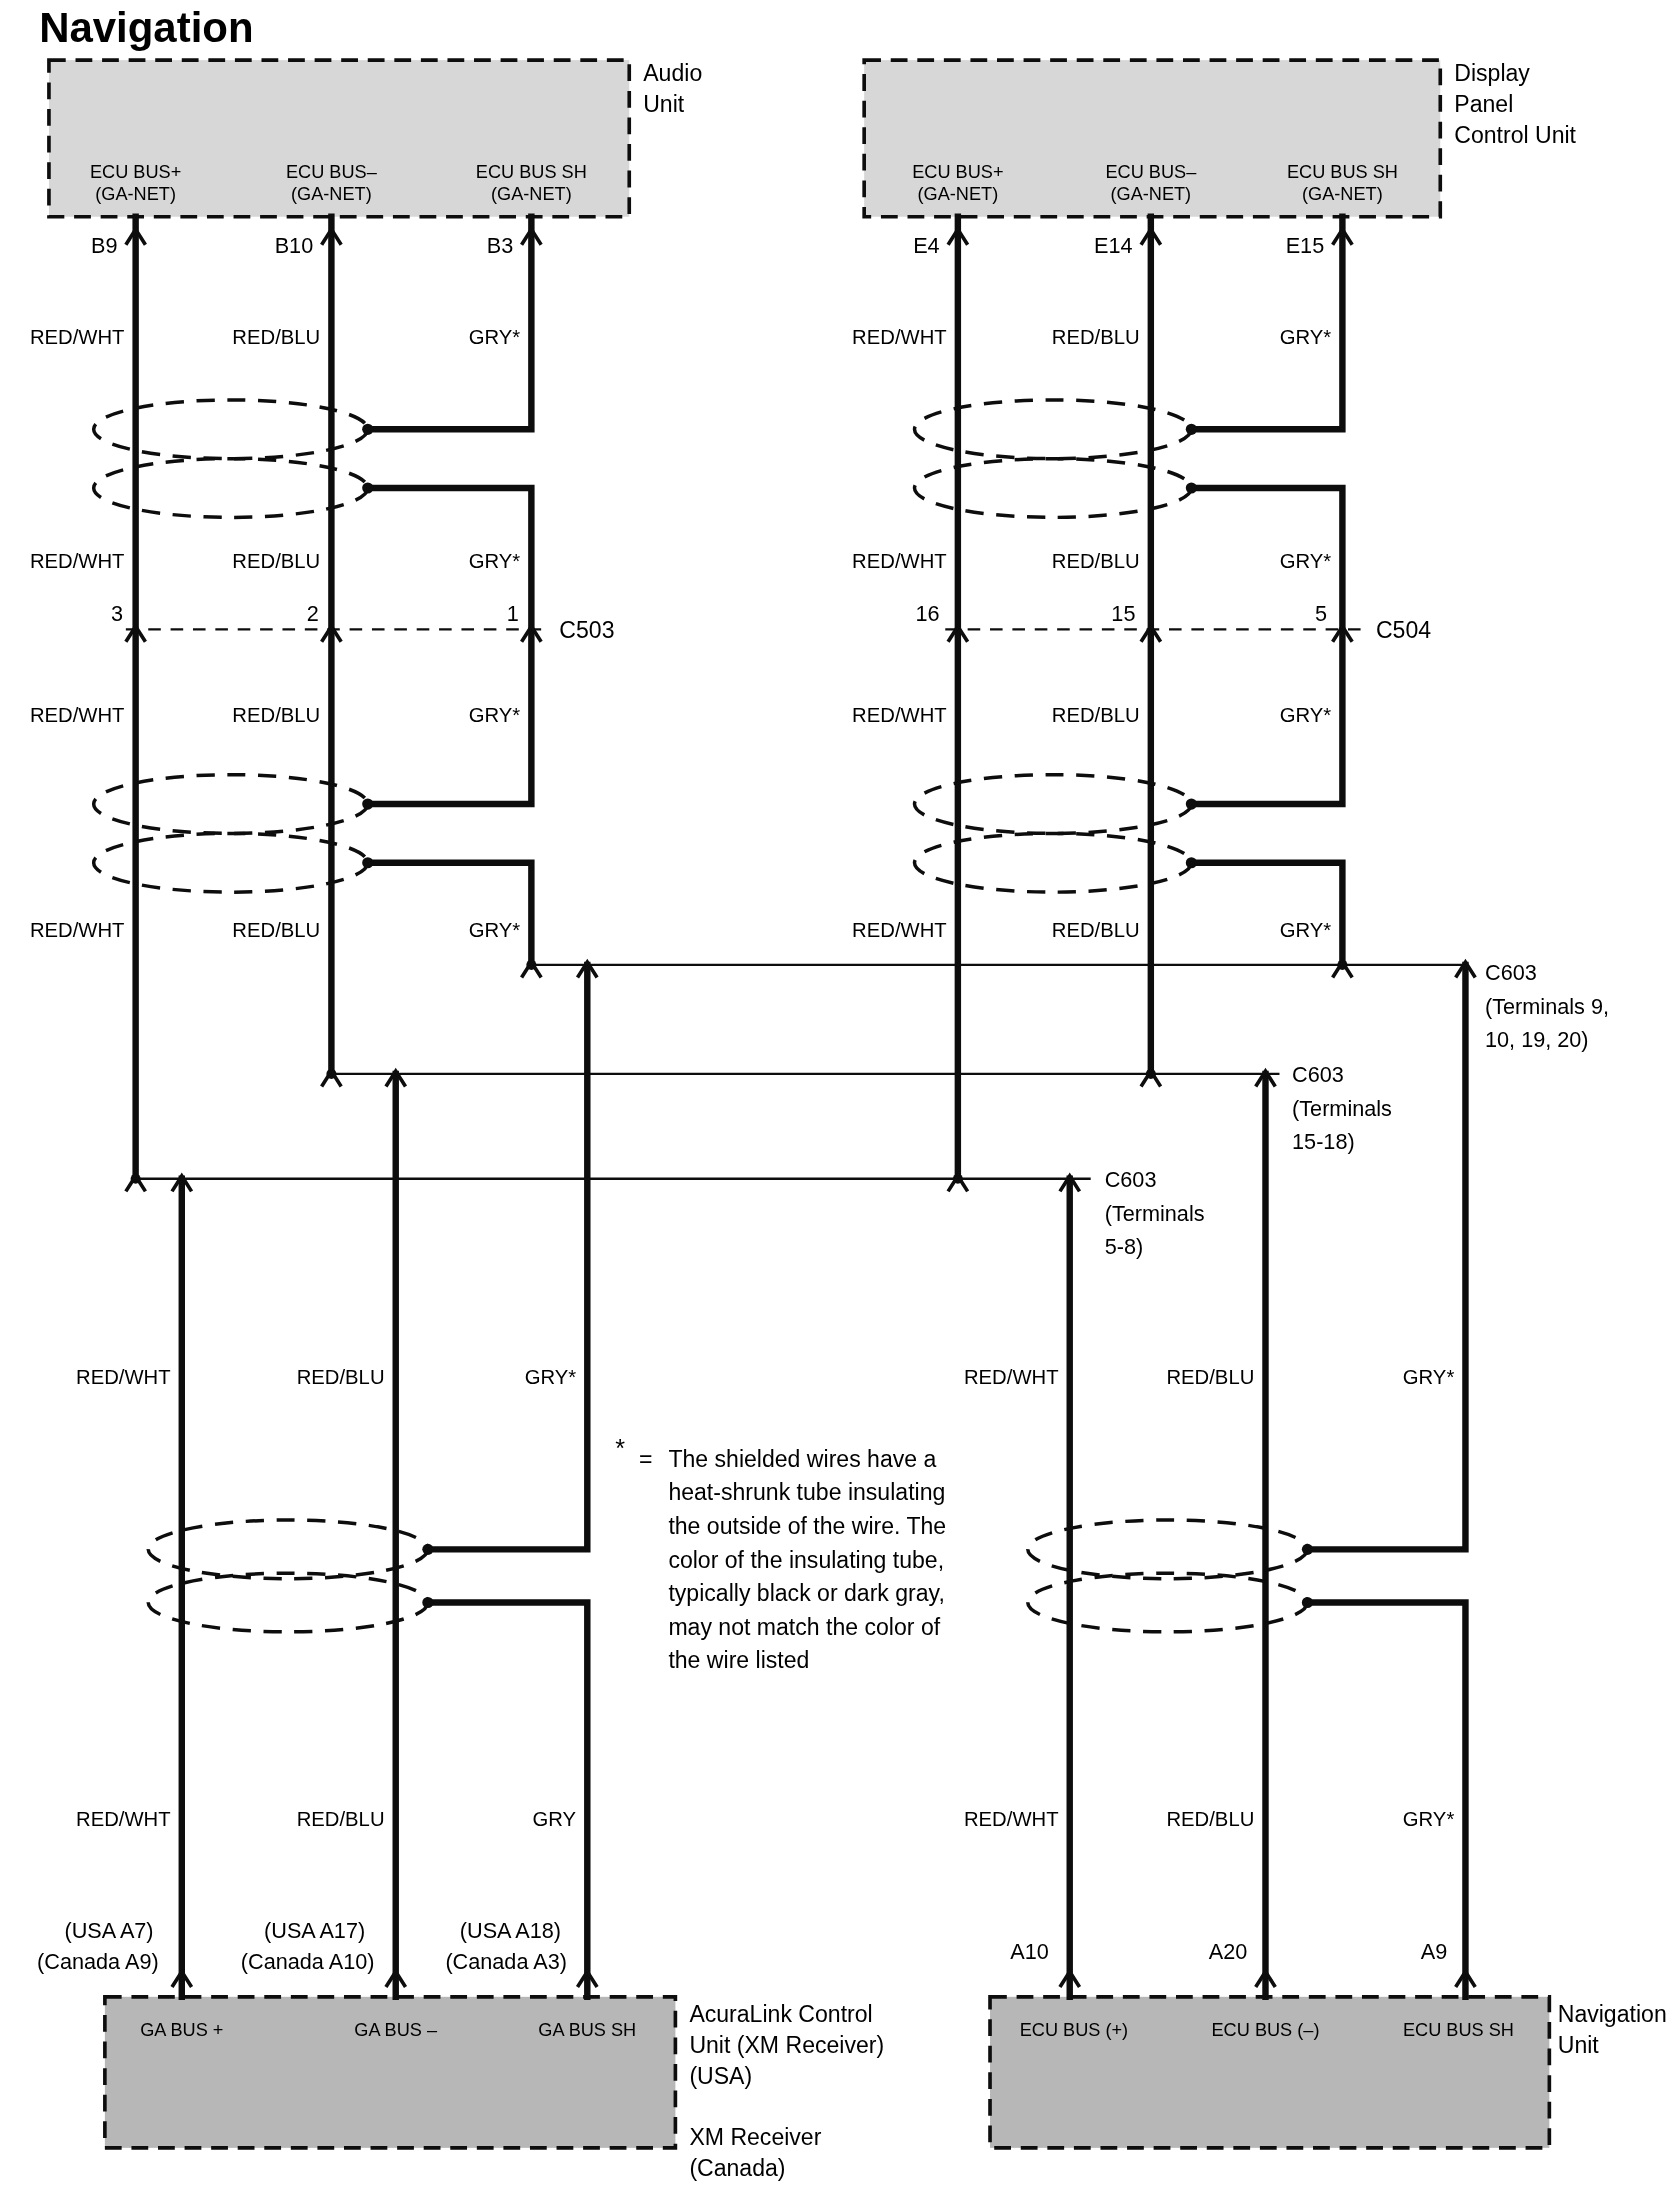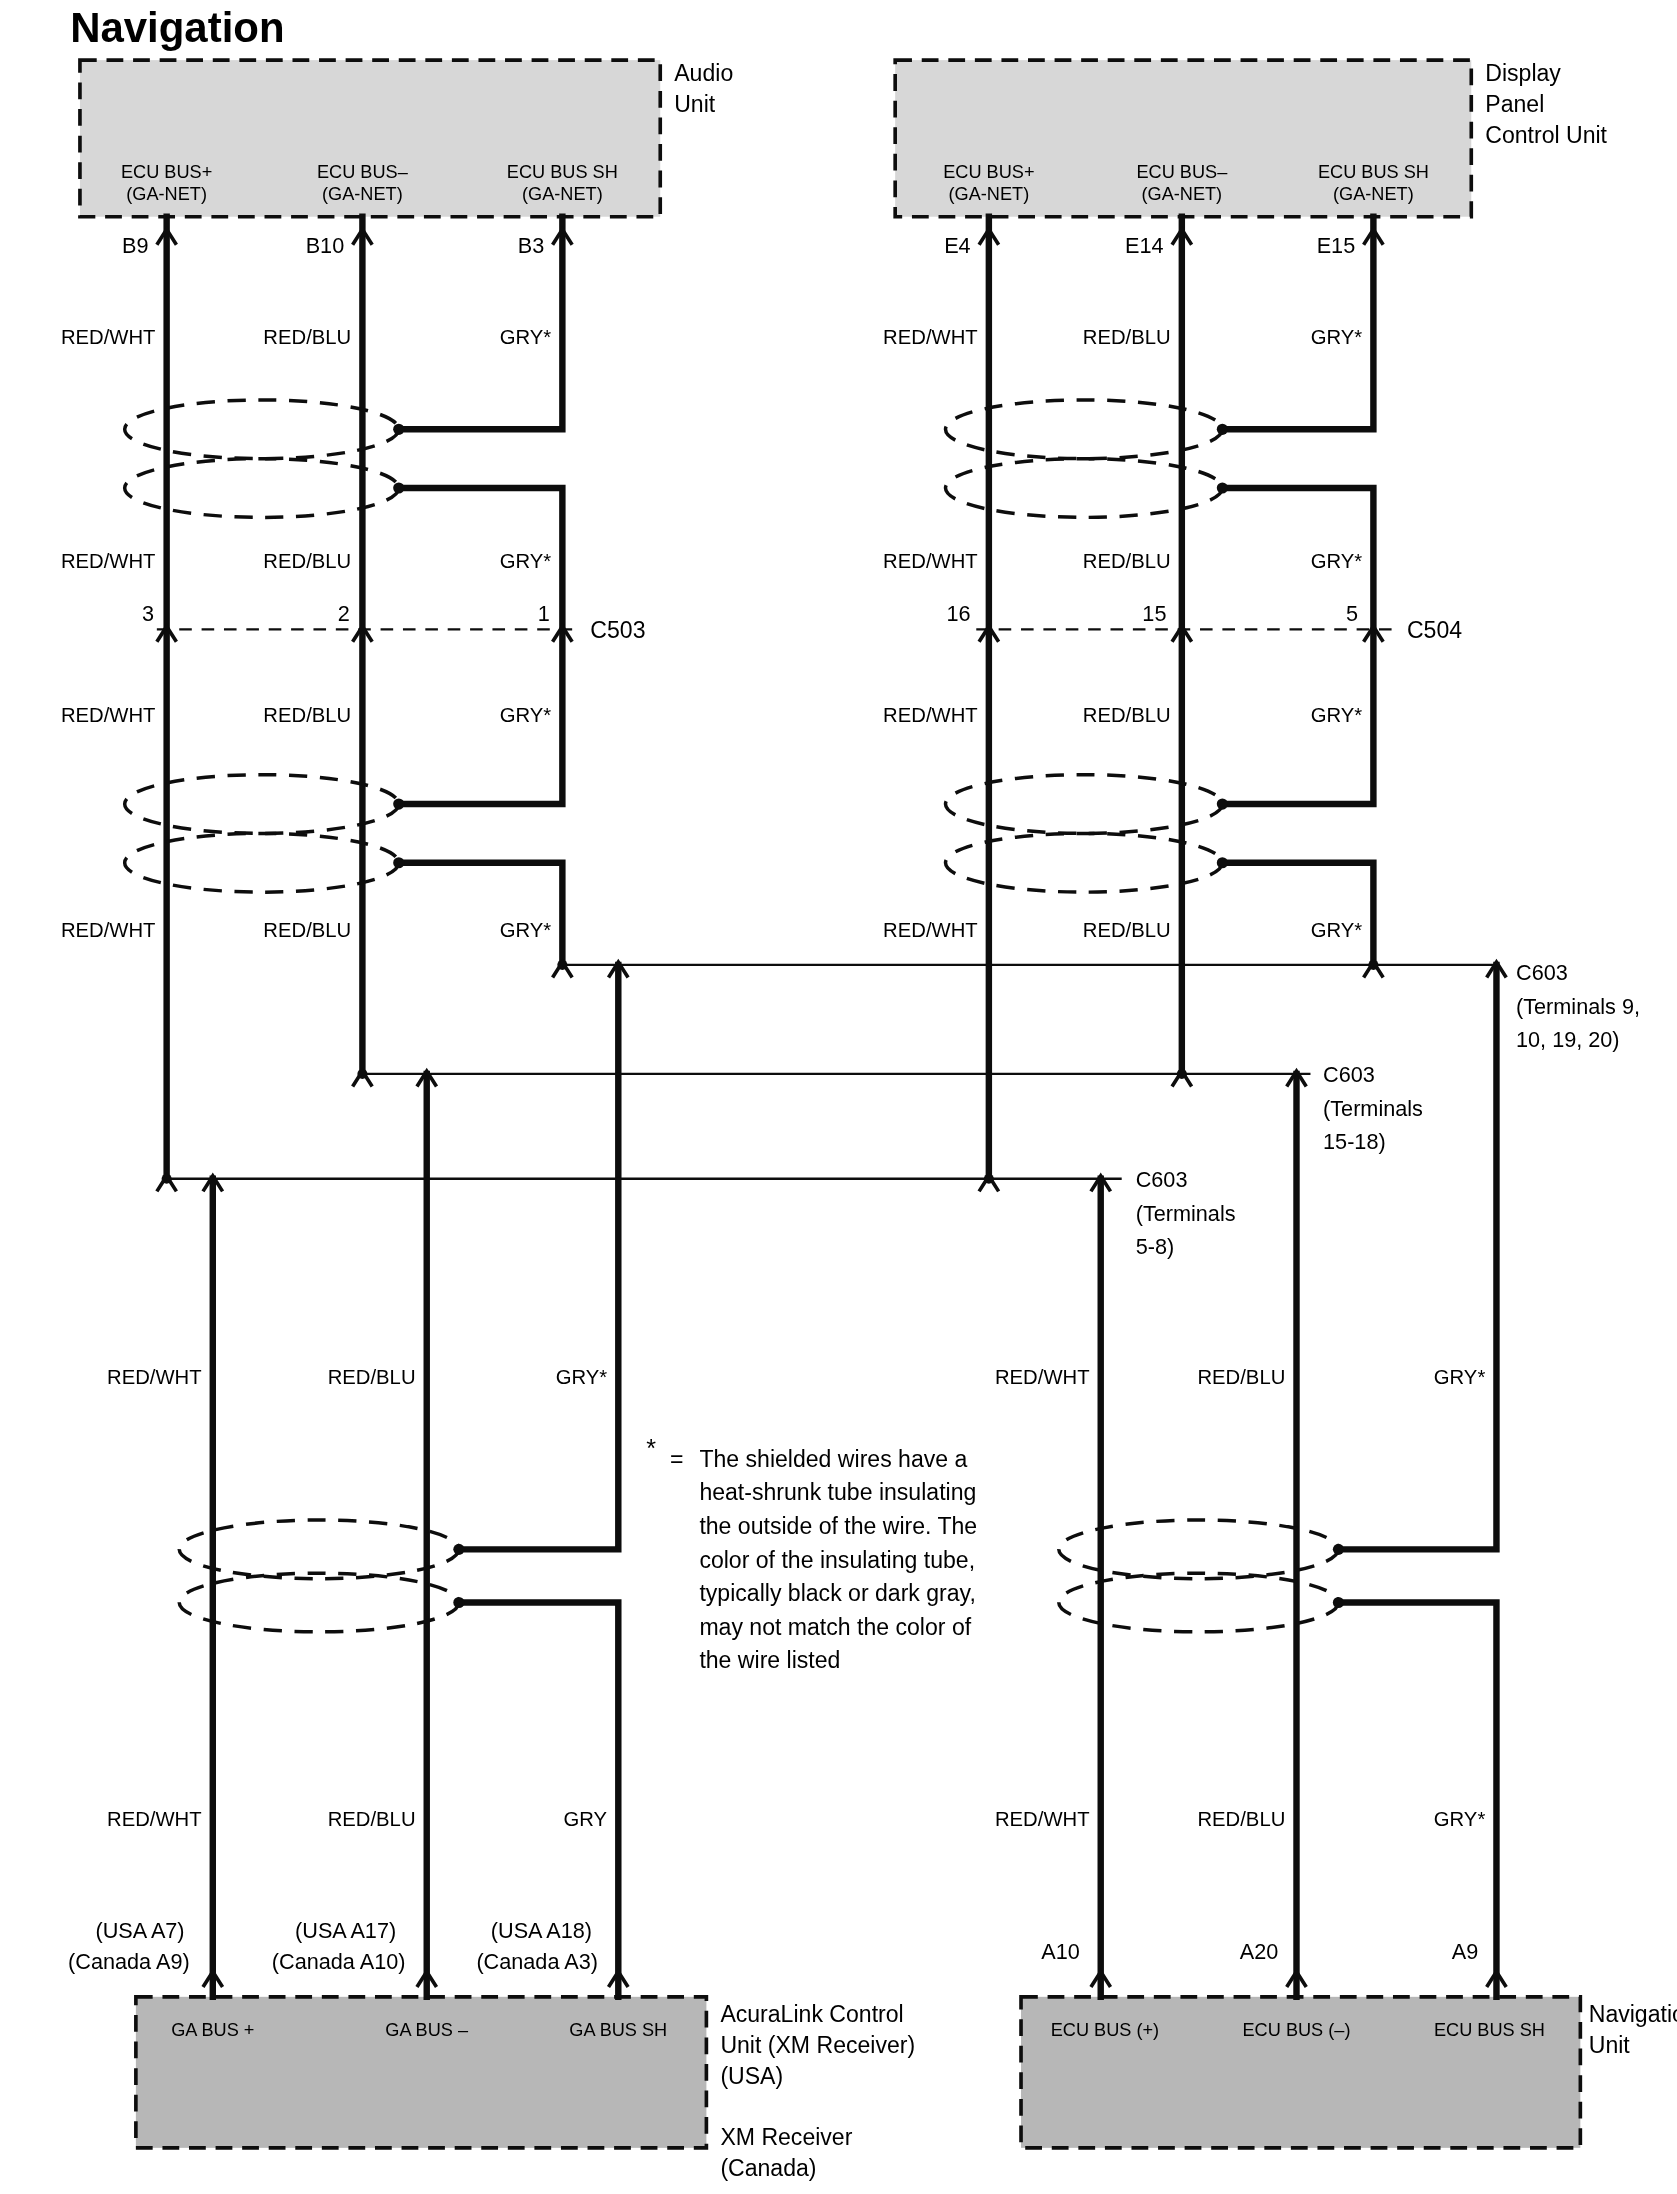--- a/index.html
+++ b/index.html
@@ -1,16 +1,16 @@
 <!DOCTYPE html>
 <html style="font-size:13px"><head>
 <meta charset="utf-8">
 <style>
   html,body{margin:0;padding:0;background:#ffffff;}
-  .page{width:1554px;height:2194px;background:#ffffff;position:relative;margin-left:31px;}
+  .page{width:1554px;height:2194px;background:#ffffff;position:relative;}
   svg{display:block;}
   text{font-family:"Liberation Sans","DejaVu Sans",sans-serif;fill:#000;}
   .ttl{font-size:30px;font-weight:700;}
   .t13{font-size:13px;}
   .t14{font-size:14.5px;}
   .t15{font-size:15.5px;}
   .t16{font-size:16.5px;}
   .mid{text-anchor:middle;}
   .end{text-anchor:end;}
   .wire{stroke:#0d0d0d;stroke-width:4.6;fill:none;stroke-linecap:square;}

